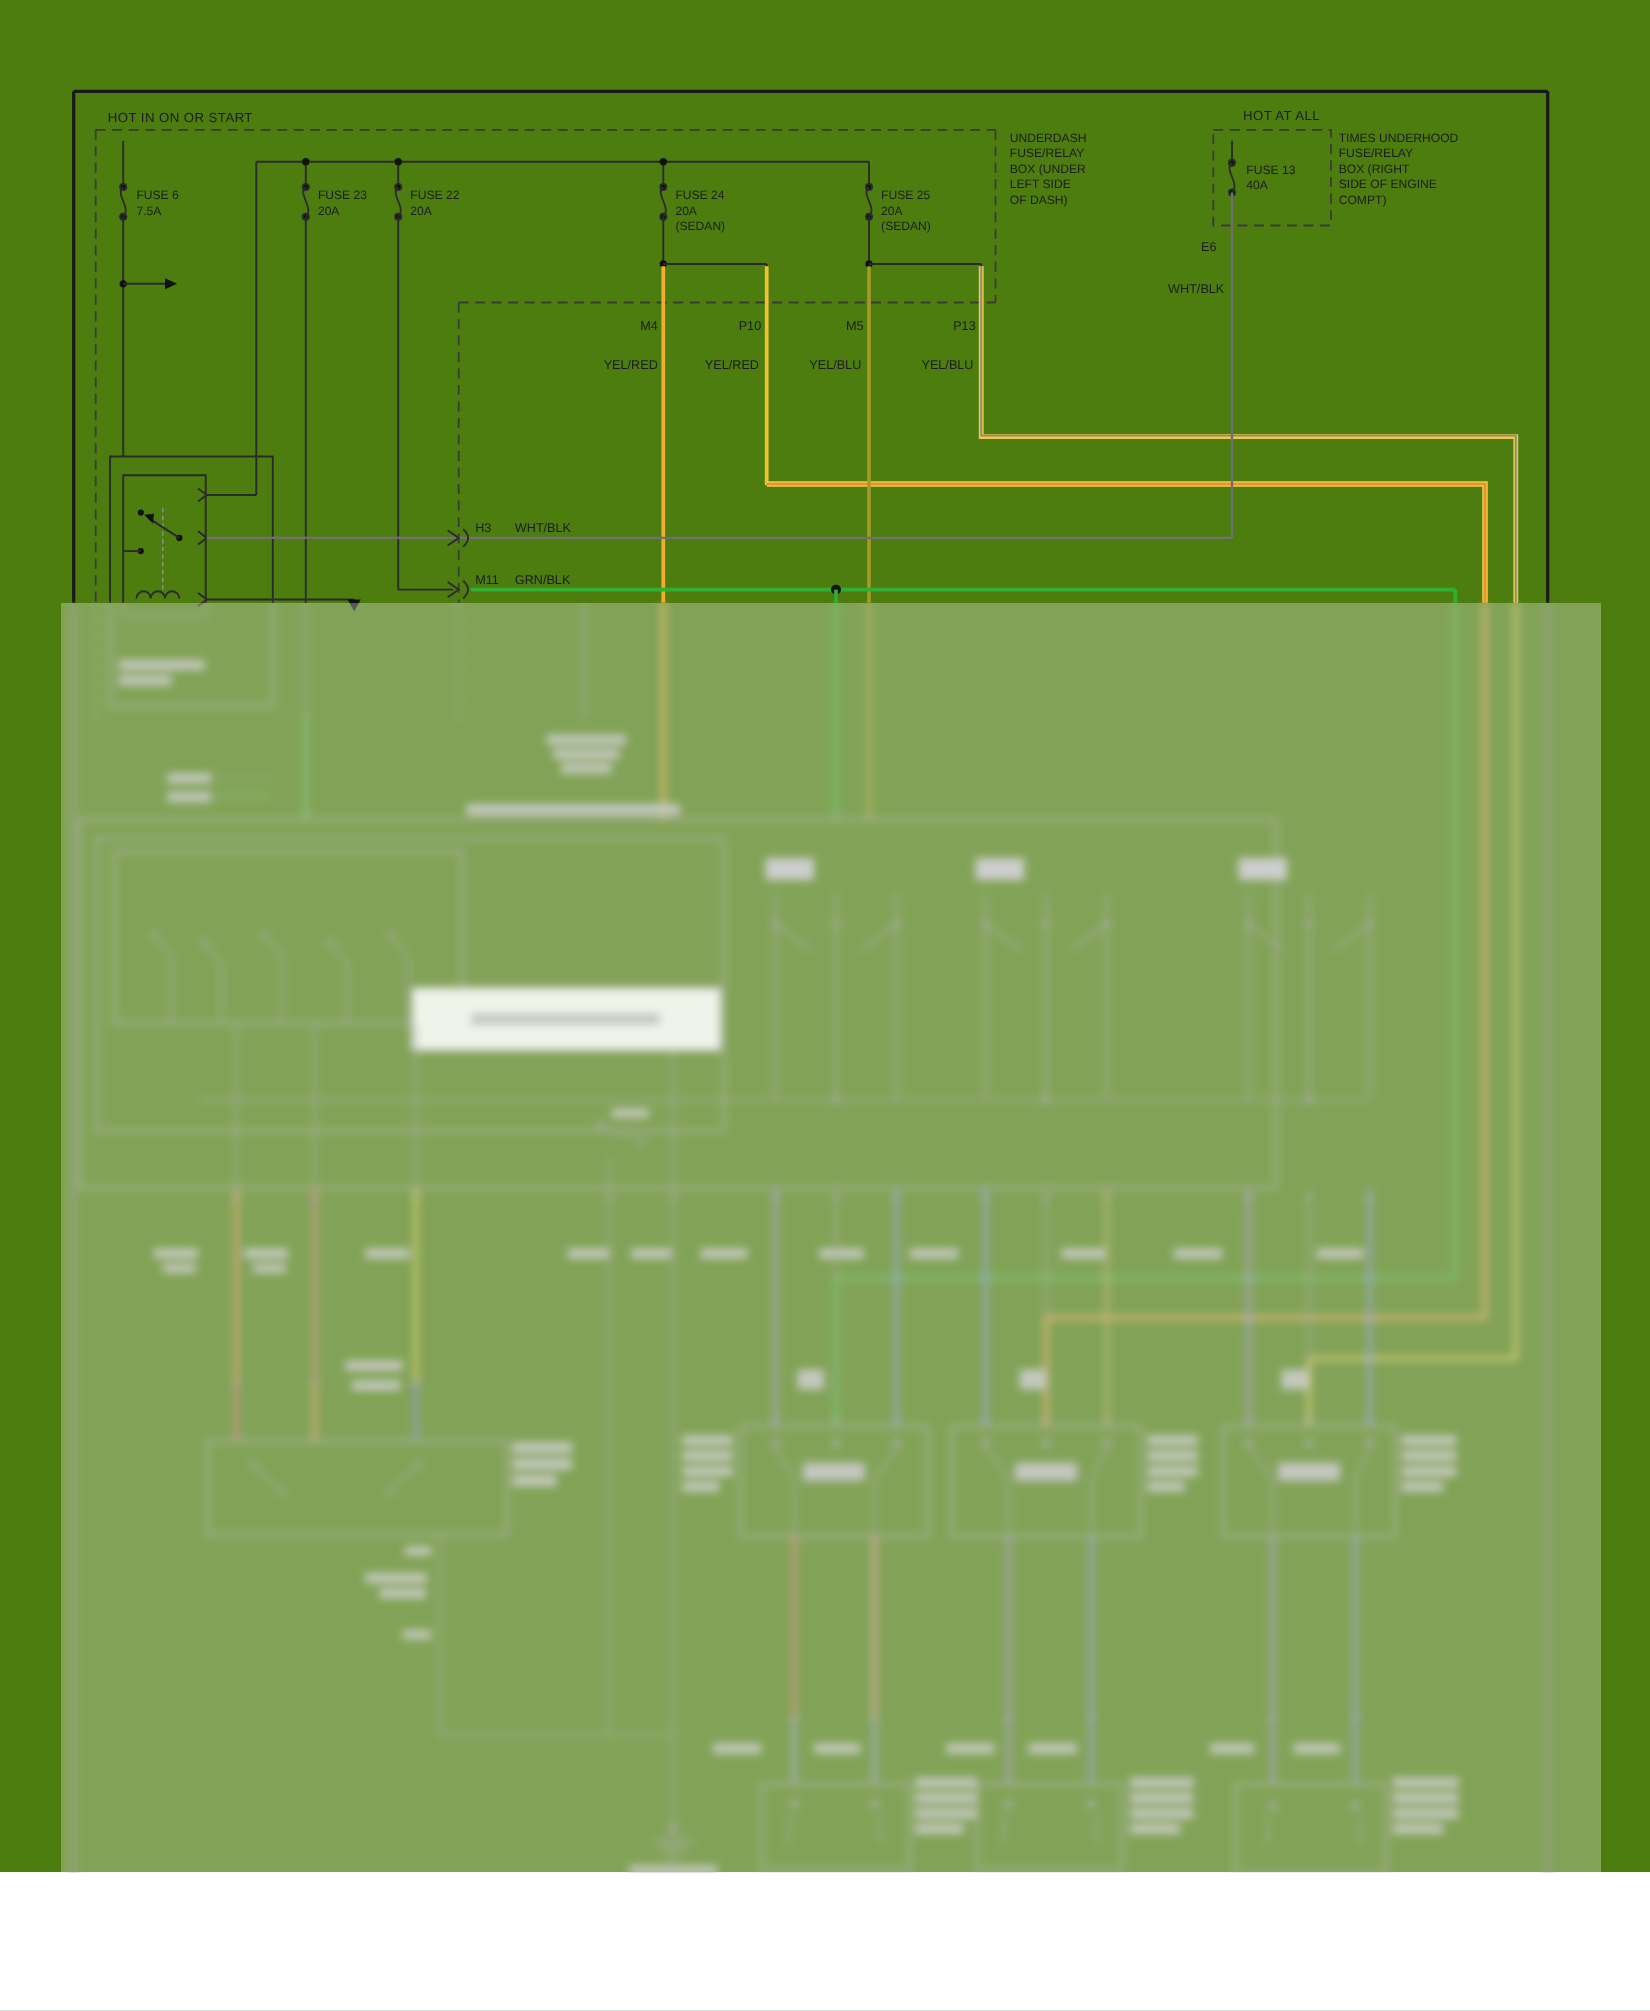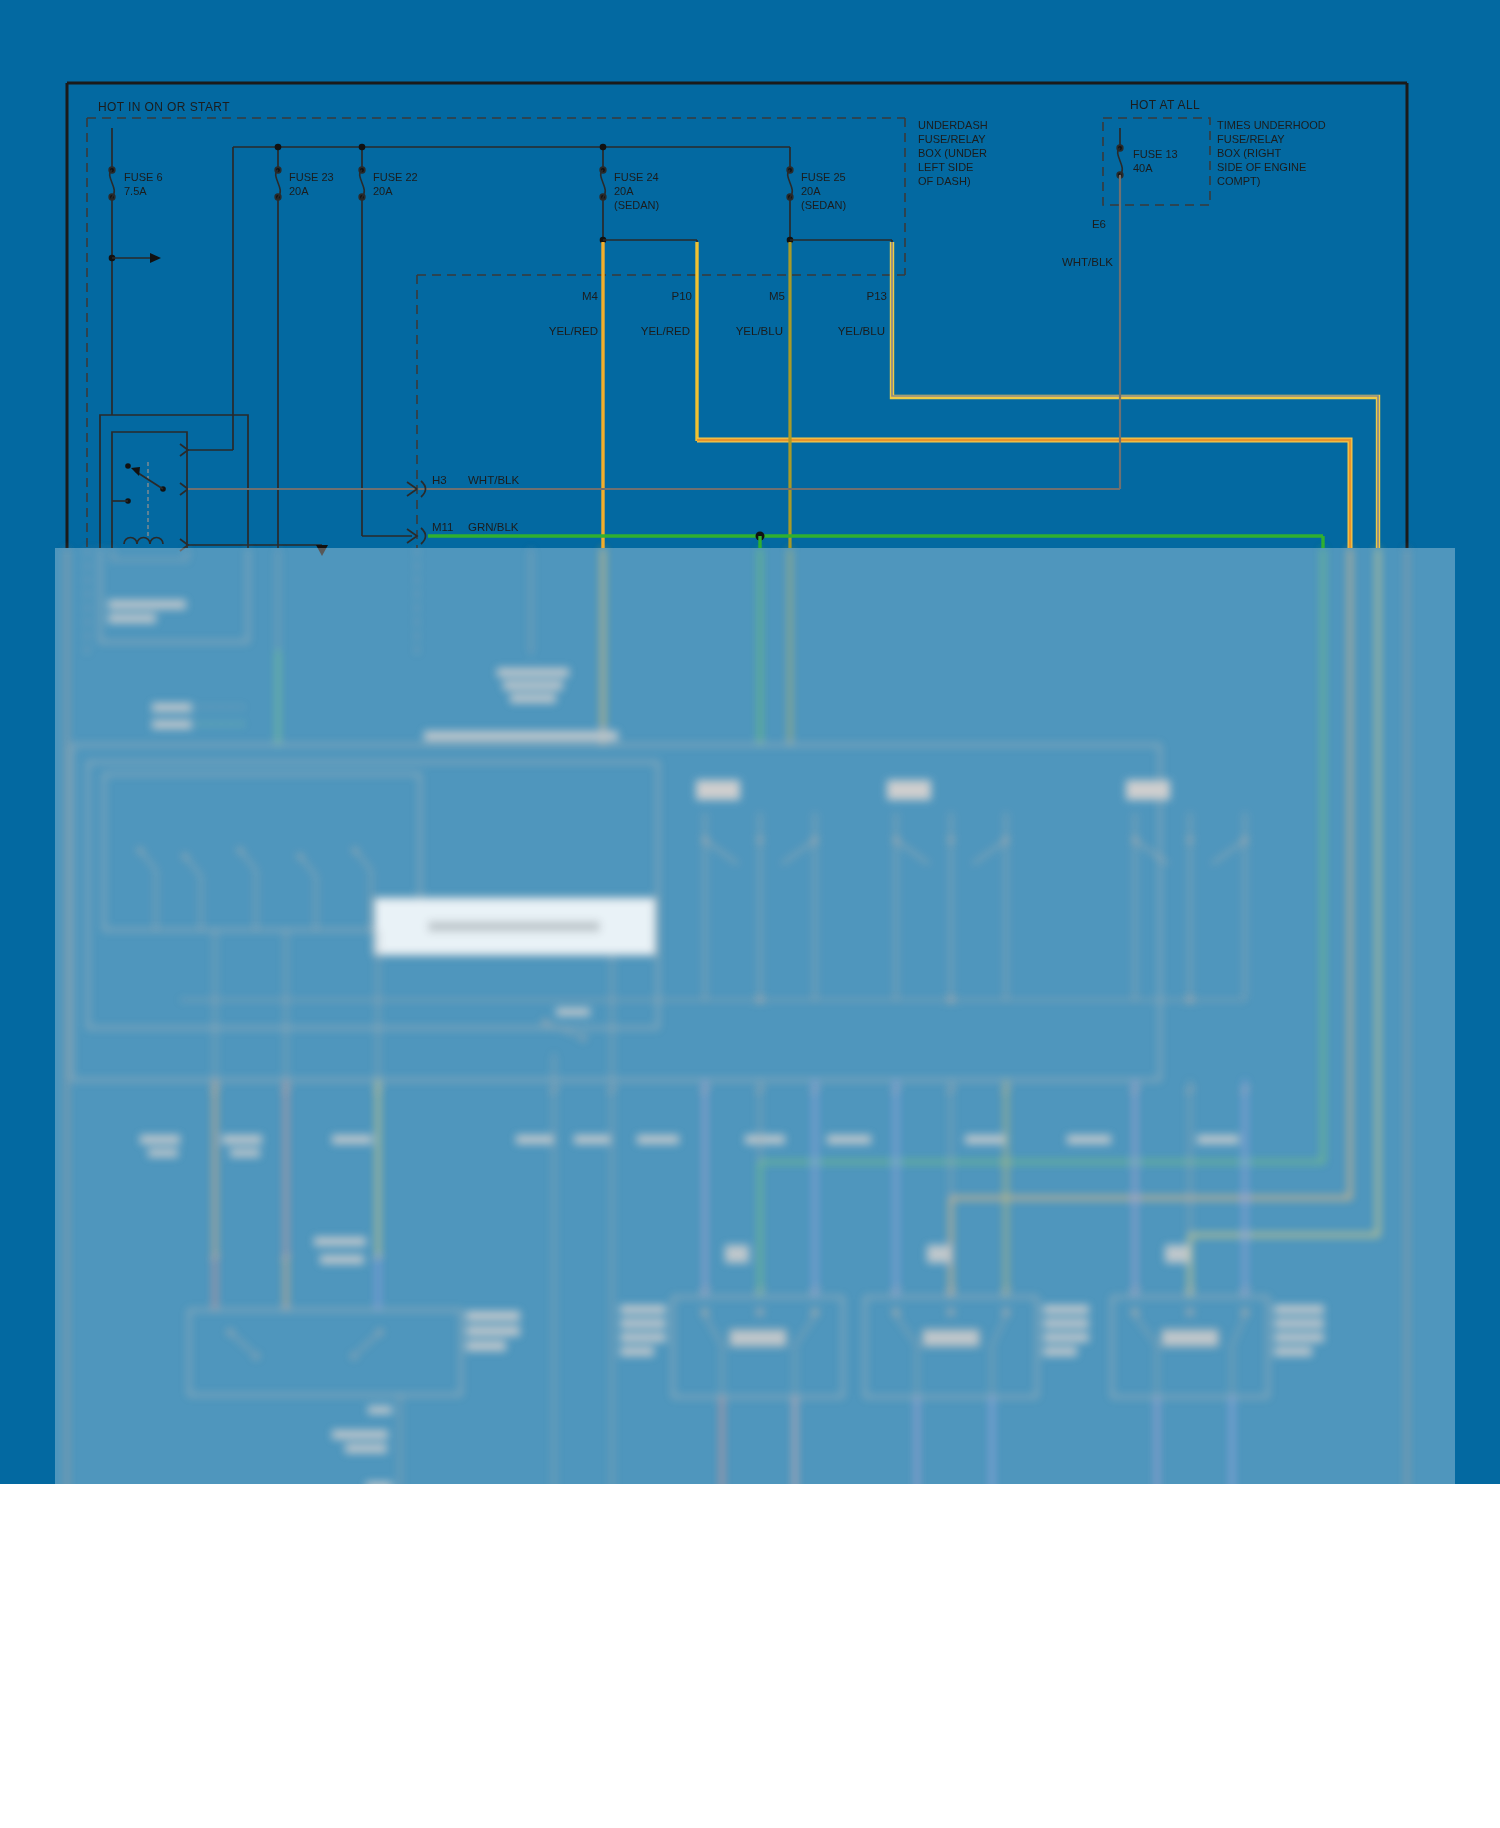--- a/index.html
+++ b/index.html
@@ -1,16 +1,16 @@
 <!DOCTYPE html>
 <html><head>
 <meta charset="utf-8">
 <style>
   html,body{margin:0;padding:0;background:#ffffff;}
-  .page{position:relative;width:1500px;height:1484px;background:#0369a1;overflow:hidden;
+  .page{position:relative;width:1500px;height:1702px;background:#4d7c0f;overflow:hidden;
         font-family:"Liberation Sans", sans-serif;}
   svg{position:absolute;left:0;top:0;}
   text{fill:#1c1c1c;font-family:"Liberation Sans", sans-serif;font-size:11.5px;}
   text.sm{font-size:11px;}
   .blk{stroke:#2a2a2a;stroke-width:1.7;fill:none;}
   .gry{stroke:#707070;stroke-width:2.2;fill:none;}
   .dsh{stroke:#3a3a3a;stroke-width:1.6;fill:none;stroke-dasharray:9 6;}
   .dsh2{stroke:#909090;stroke-width:1.3;fill:none;stroke-dasharray:4 3;}
   .frame{stroke:#1a1a1a;stroke-width:3;fill:none;}
   .dot{fill:#111;}

